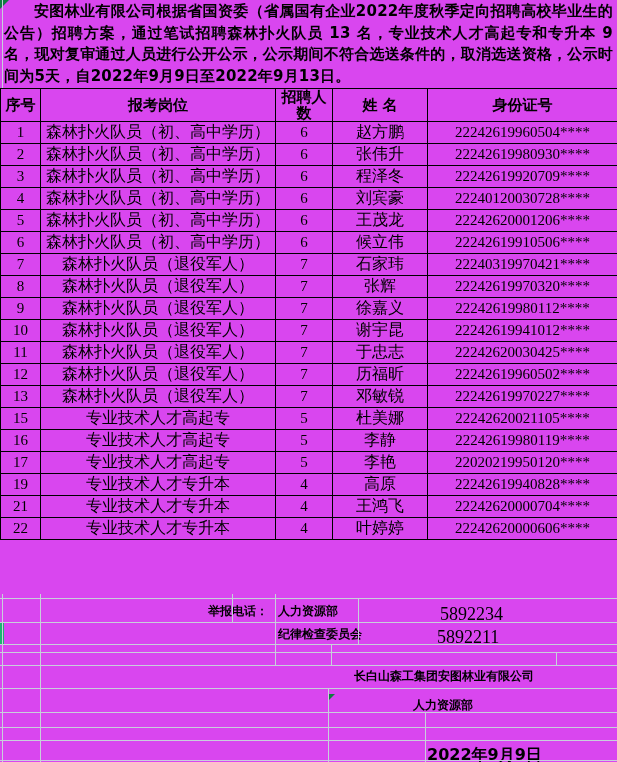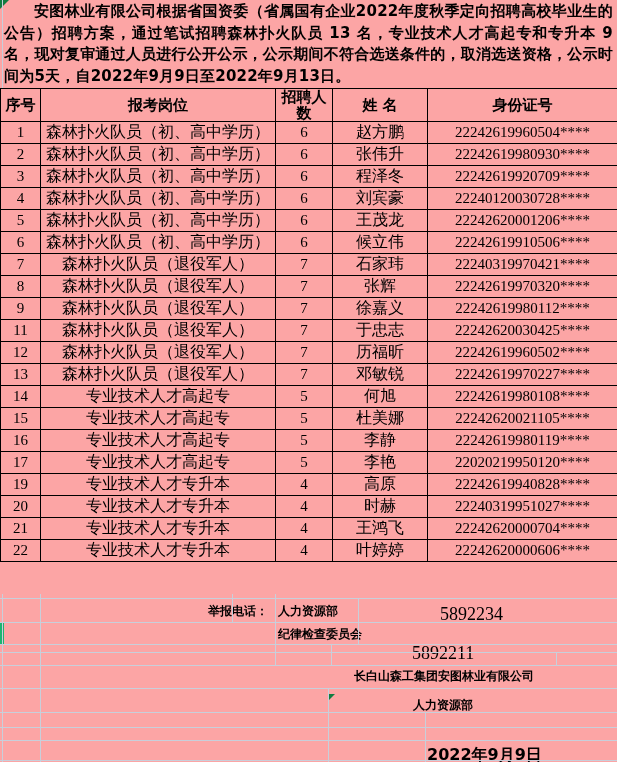--- a/index.html
+++ b/index.html
@@ -1,17 +1,17 @@
 <!DOCTYPE html>
 <html><head>
 <meta charset="utf-8">
 <style>
   html,body { margin:0; padding:0; background:#fff; }
   .sheet {
-    position:relative; width:617px; height:762px; background:#fca5a5;
+    position:relative; width:617px; height:762px; background:#d946ef;
     font-family:"DejaVu Sans","Liberation Sans",sans-serif;
     overflow:hidden; color:#000;
   }
   
   .announcement {
     position:absolute; top:1px; left:4px; width:609px;
     margin:0; font-size:15px; font-weight:bold; line-height:21.5px;
     text-indent:2em; letter-spacing:0.2px; text-align:justify;
   }
   
@@ -33,21 +33,21 @@
     font-family:"Liberation Serif","DejaVu Serif",serif;
     font-weight:normal; font-size:15px;
   }
   
   .fcell { position:absolute; font-size:12px; font-weight:bold; white-space:nowrap; }
   .fnum  { font-family:"Liberation Serif","DejaVu Serif",serif; font-weight:normal; font-size:18px; }
   #report-label   { top:603px; left:40px;  width:228px; text-align:right; }
   #contact-dept-0 { top:603px; left:278px; }
   #contact-phone-0{ top:604px; left:440px; }
   #contact-dept-1 { top:626px; left:278px; }
-  #contact-phone-1{ top:627px; left:412px;margin-top:16px; }
+  #contact-phone-1{ top:627px; left:437px; }
   #company-line   { top:668px; left:331px; width:226px; text-align:center; }
   #dept-line      { top:697px; left:413px; }
   #date-line      { top:745px; left:427px; font-size:16px; }
   
   .gridline { position:absolute; background:#c8cfdb; }
   .tri {
     position:absolute; width:0; height:0;
     border-top:9px solid #107c41; border-right:9px solid transparent;
   }
   #cell-marker-triangle { border-top-width:7px; border-right-width:7px; }
@@ -139,20 +139,27 @@
           <td class="c-num">22242619970320****</td>
         </tr>
         <tr>
           <td class="c-num">9</td>
           <td class="c-pos">森林扑火队员（退役军人）</td>
           <td class="c-num">7</td>
           <td class="c-name">徐嘉义</td>
           <td class="c-num">22242619980112****</td>
         </tr>
         <tr>
+          <td class="c-num">10</td>
+          <td class="c-pos">森林扑火队员（退役军人）</td>
+          <td class="c-num">7</td>
+          <td class="c-name">谢宇昆</td>
+          <td class="c-num">22242619941012****</td>
+        </tr>
+        <tr>
           <td class="c-num">11</td>
           <td class="c-pos">森林扑火队员（退役军人）</td>
           <td class="c-num">7</td>
           <td class="c-name">于忠志</td>
           <td class="c-num">22242620030425****</td>
         </tr>
         <tr>
           <td class="c-num">12</td>
           <td class="c-pos">森林扑火队员（退役军人）</td>
           <td class="c-num">7</td>
@@ -160,27 +167,20 @@
           <td class="c-num">22242619960502****</td>
         </tr>
         <tr>
           <td class="c-num">13</td>
           <td class="c-pos">森林扑火队员（退役军人）</td>
           <td class="c-num">7</td>
           <td class="c-name">邓敏锐</td>
           <td class="c-num">22242619970227****</td>
         </tr>
         <tr>
-          <td class="c-num">14</td>
-          <td class="c-pos">专业技术人才高起专</td>
-          <td class="c-num">5</td>
-          <td class="c-name">何旭</td>
-          <td class="c-num">22242619980108****</td>
-        </tr>
-        <tr>
           <td class="c-num">15</td>
           <td class="c-pos">专业技术人才高起专</td>
           <td class="c-num">5</td>
           <td class="c-name">杜美娜</td>
           <td class="c-num">22242620021105****</td>
         </tr>
         <tr>
           <td class="c-num">16</td>
           <td class="c-pos">专业技术人才高起专</td>
           <td class="c-num">5</td>
@@ -193,27 +193,20 @@
           <td class="c-num">5</td>
           <td class="c-name">李艳</td>
           <td class="c-num">22020219950120****</td>
         </tr>
         <tr>
           <td class="c-num">19</td>
           <td class="c-pos">专业技术人才专升本</td>
           <td class="c-num">4</td>
           <td class="c-name">高原</td>
           <td class="c-num">22242619940828****</td>
-        </tr>
-        <tr>
-          <td class="c-num">20</td>
-          <td class="c-pos">专业技术人才专升本</td>
-          <td class="c-num">4</td>
-          <td class="c-name">时赫</td>
-          <td class="c-num">22240319951027****</td>
         </tr>
         <tr>
           <td class="c-num">21</td>
           <td class="c-pos">专业技术人才专升本</td>
           <td class="c-num">4</td>
           <td class="c-name">王鸿飞</td>
           <td class="c-num">22242620000704****</td>
         </tr>
         <tr>
           <td class="c-num">22</td>

